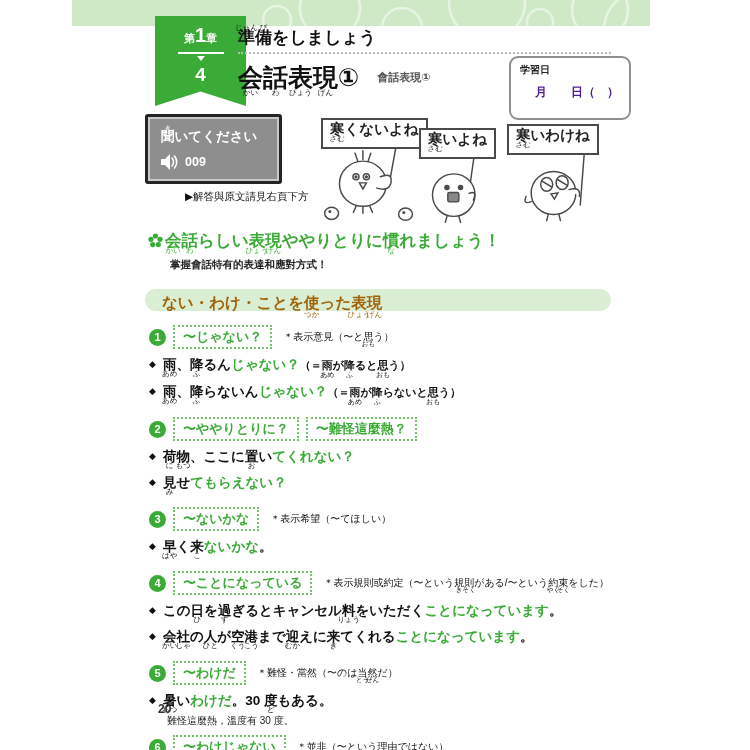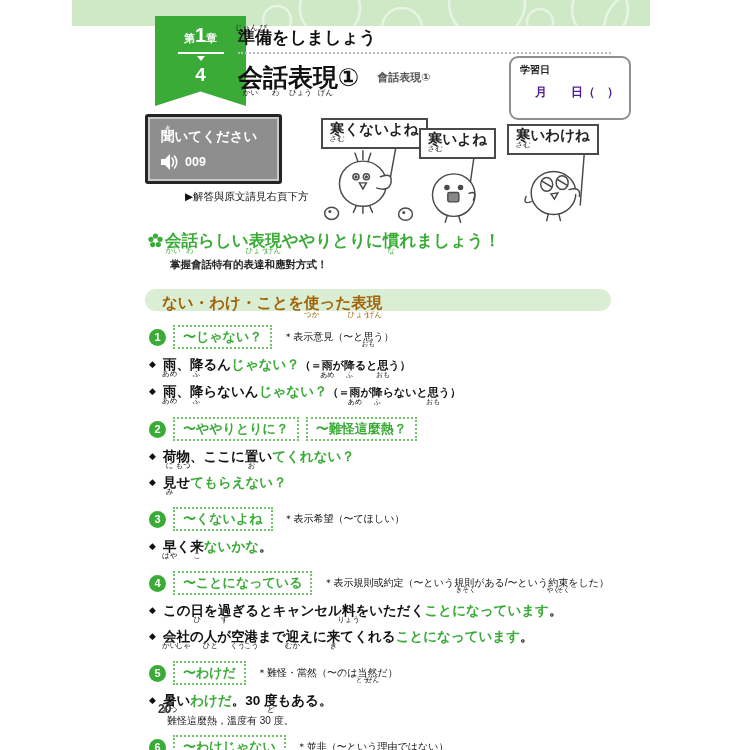--- a/index.html
+++ b/index.html
@@ -210,21 +210,21 @@
           <div class="badge">2</div>
           <div class="phrase-box">〜ややりとりに？</div>
           <div class="phrase-box">〜難怪這麼熱？</div>
         </div>
         <div class="example-line"><span class="bullet">◆</span><span><span class="rb"><span>荷</span><span class="rt">に</span></span><span class="rb"><span>物</span><span class="rt">もつ</span></span><span>、ここに</span><span class="rb"><span>置</span><span class="rt">お</span></span><span>い</span><span class="g">てくれない？</span></span></div>
         <div class="example-line"><span class="bullet">◆</span><span><span class="rb"><span>見</span><span class="rt">み</span></span><span>せ</span><span class="g">てもらえない？</span></span></div>
       </div>
       <div class="item">
         <div class="item-head">
           <div class="badge">3</div>
-          <div class="phrase-box">〜くないよね</div>
+          <div class="phrase-box">〜ないかな</div>
           <div class="item-note"><span>＊表示希望（〜てほしい）</span></div>
         </div>
         <div class="example-line"><span class="bullet">◆</span><span><span class="rb"><span>早</span><span class="rt">はや</span></span><span>く</span><span class="rb"><span>来</span><span class="rt">こ</span></span><span class="g">ないかな</span><span>。</span></span></div>
       </div>
       <div class="item">
         <div class="item-head">
           <div class="badge">4</div>
           <div class="phrase-box">〜ことになっている</div>
           <div class="item-note"><span>＊表示規則或約定（〜という</span><span class="rb"><span>規</span><span class="rt">き</span></span><span class="rb"><span>則</span><span class="rt">そく</span></span><span>がある/〜という</span><span class="rb"><span>約</span><span class="rt">やく</span></span><span class="rb"><span>束</span><span class="rt">そく</span></span><span>をした）</span></div>
         </div>

